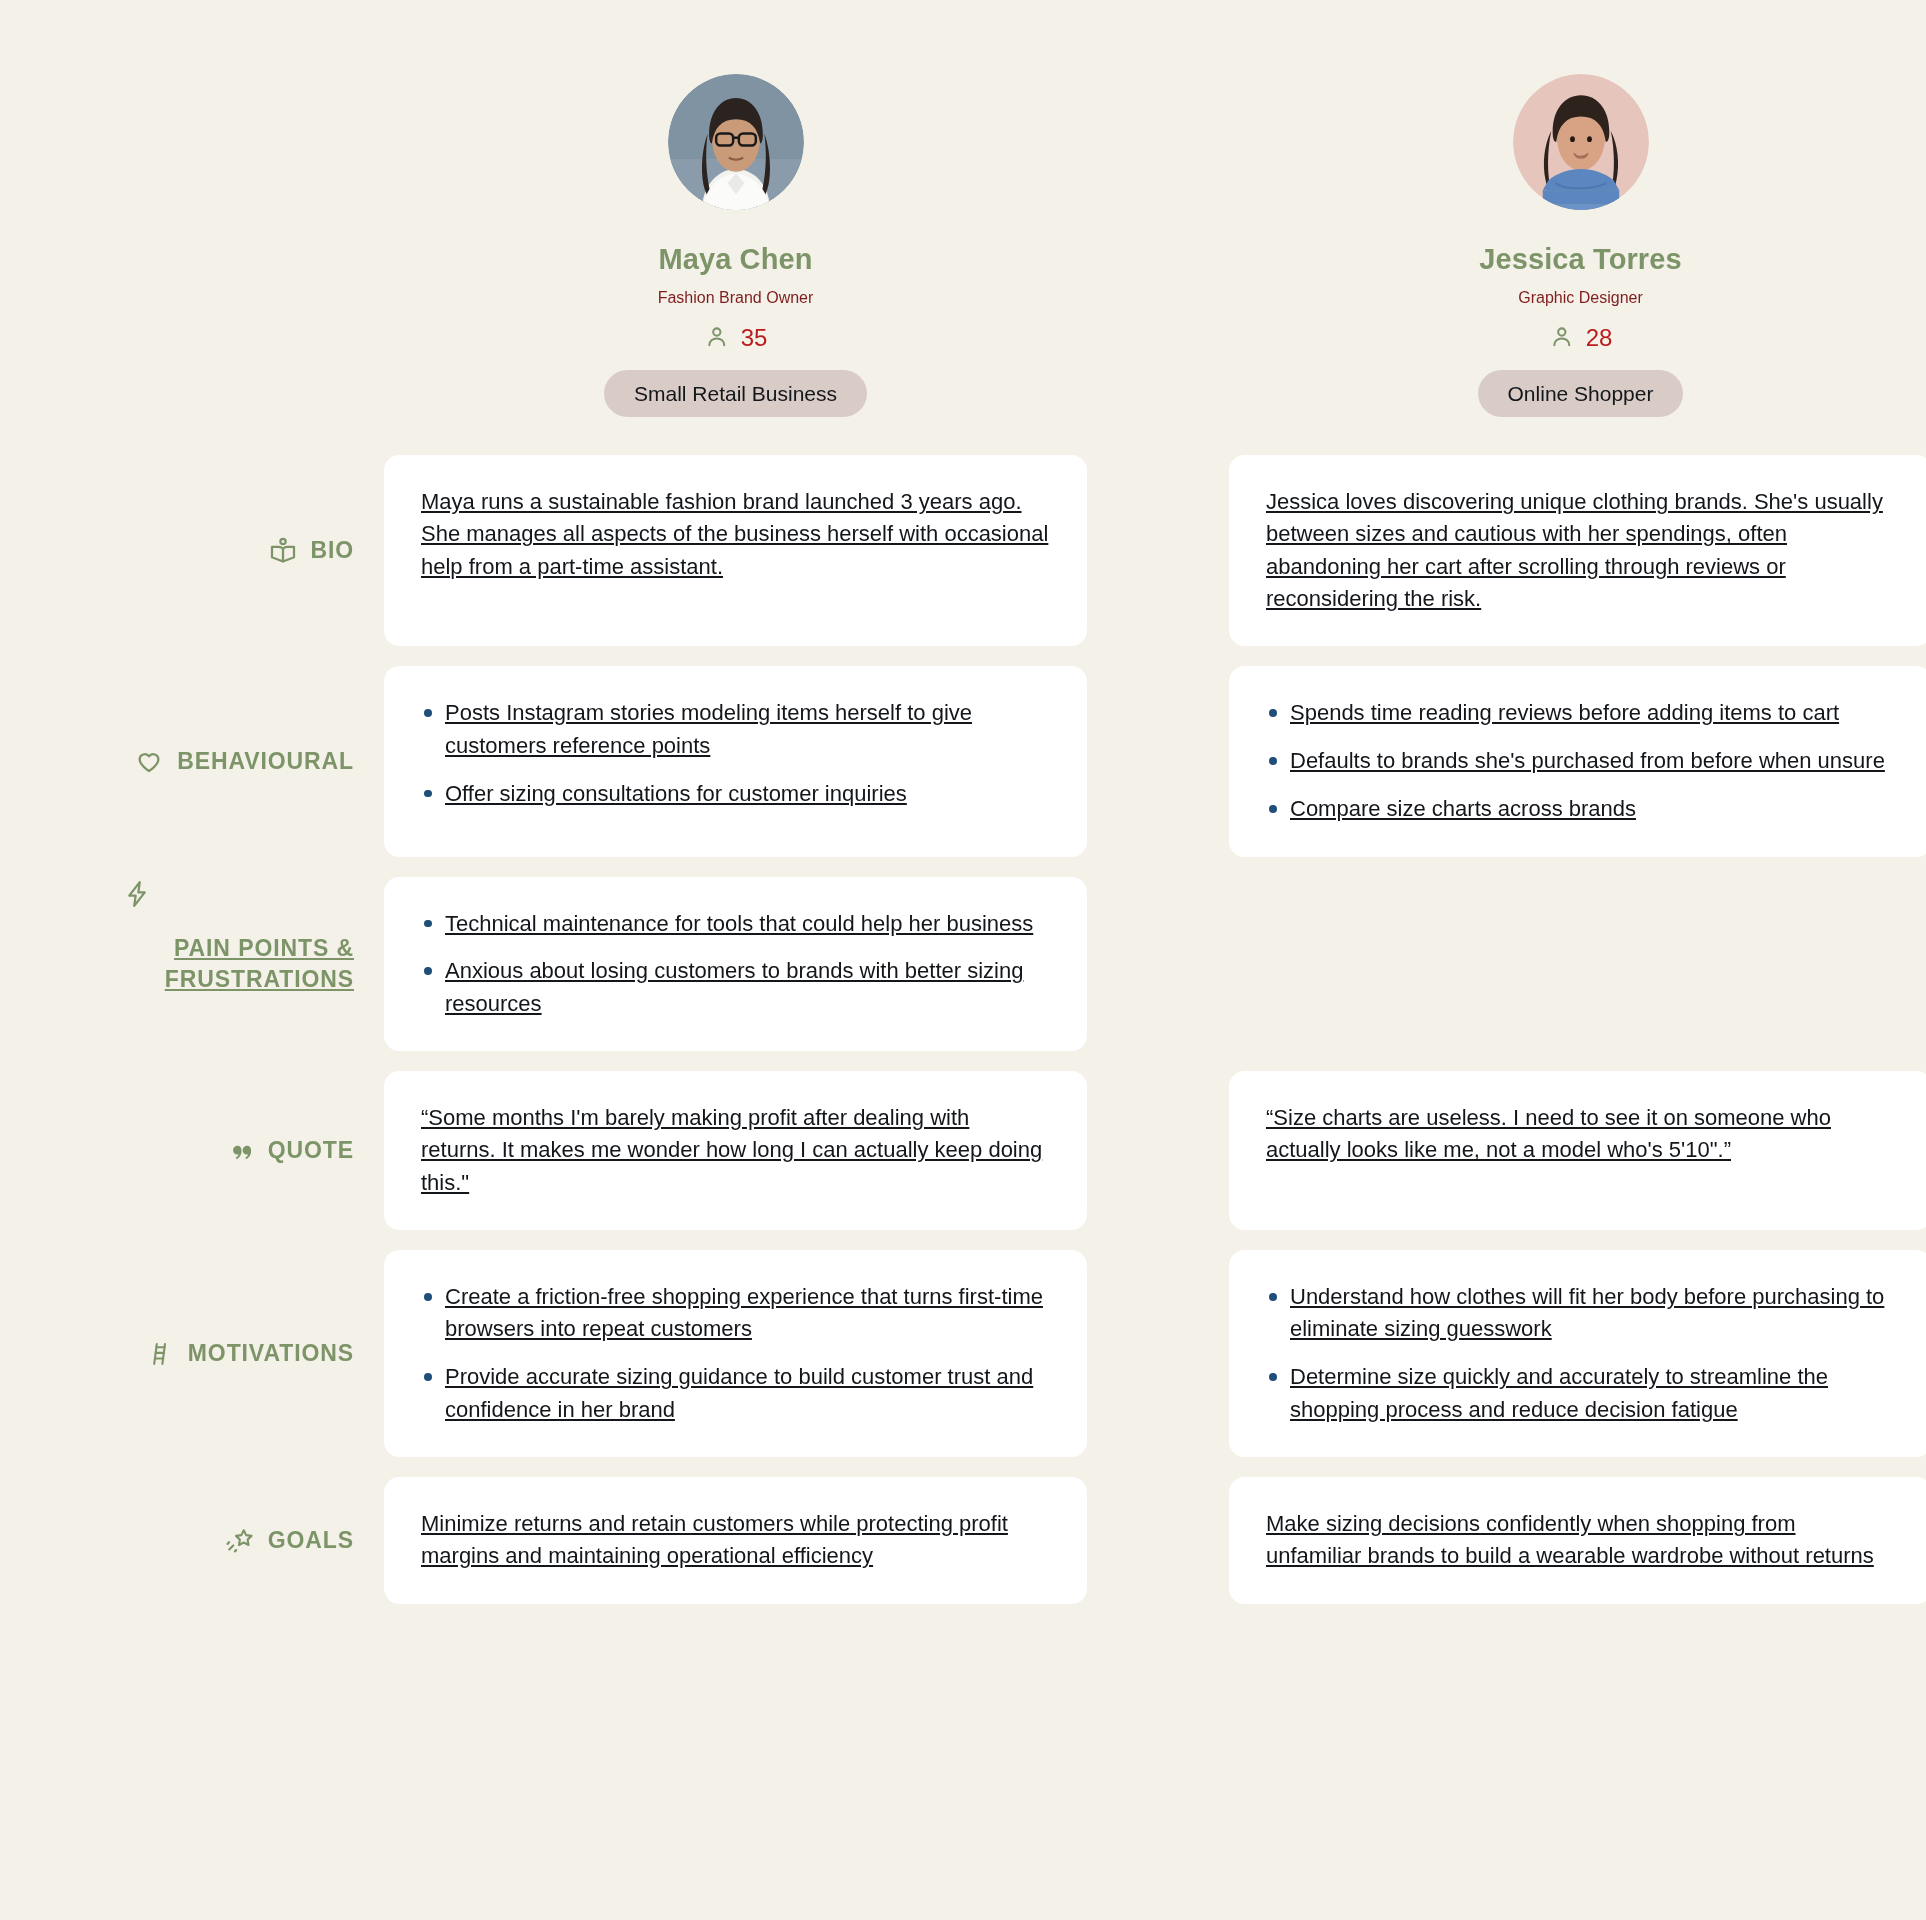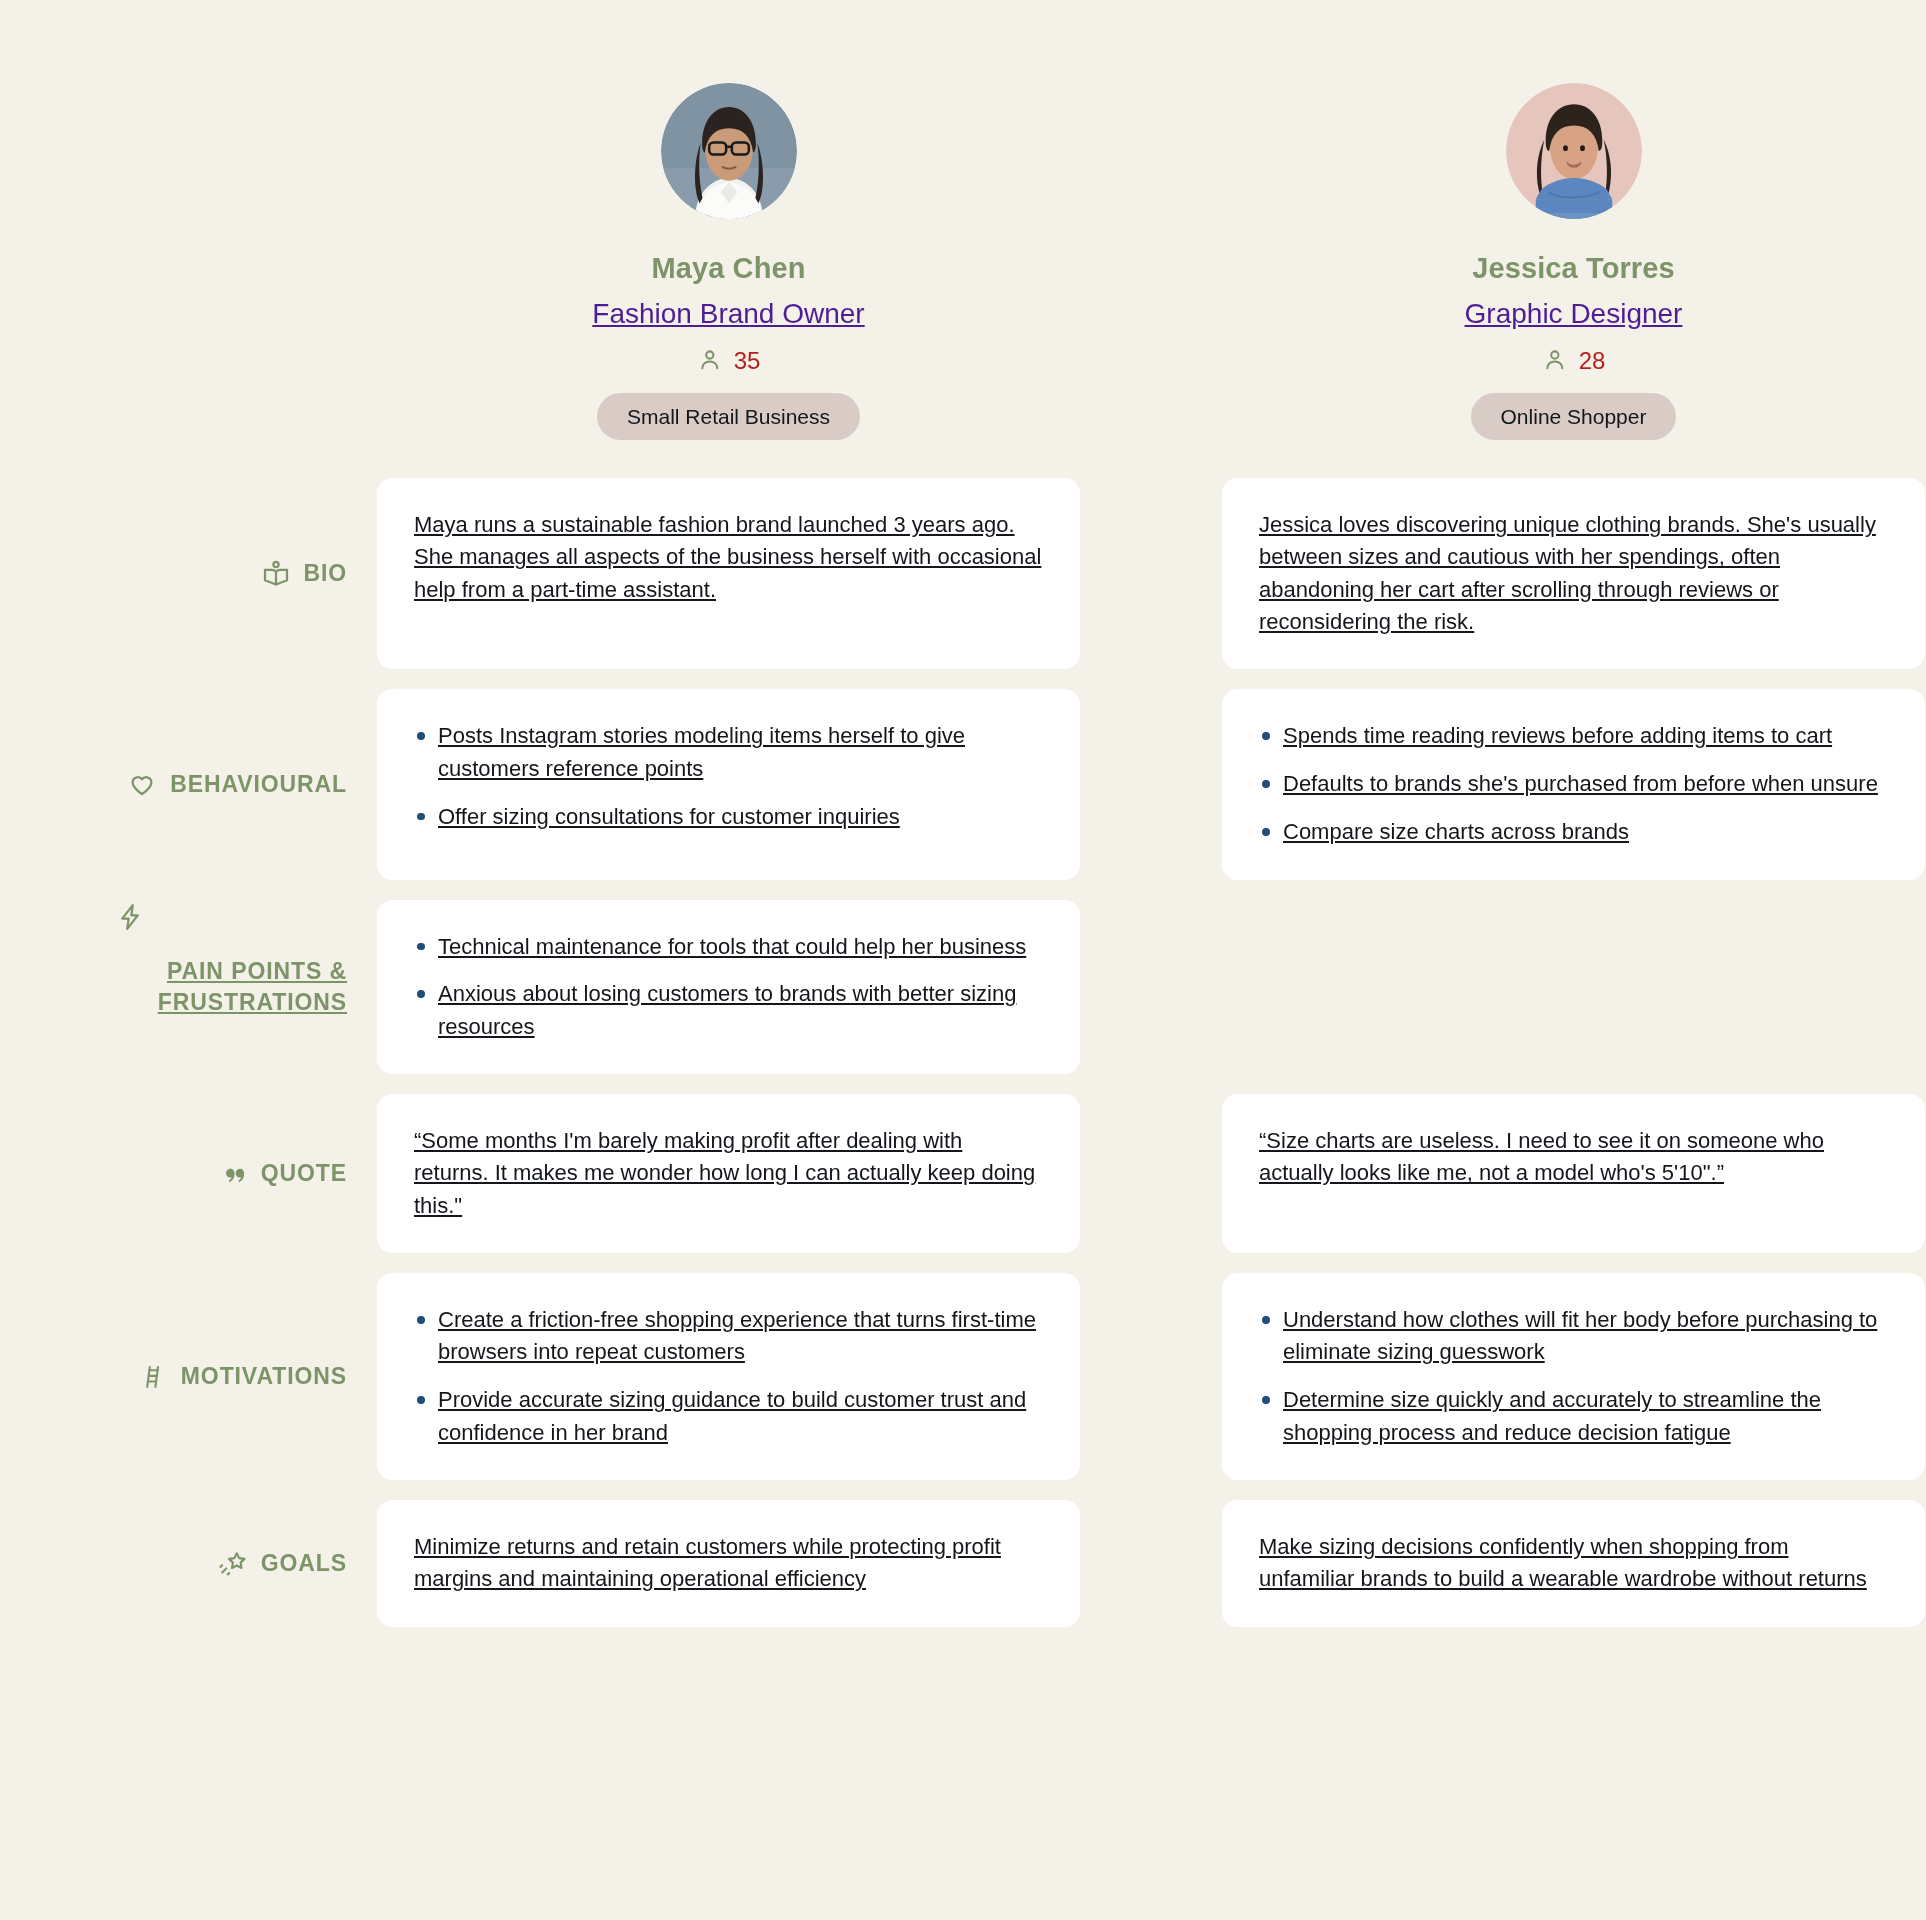--- a/index.html
+++ b/index.html
@@ -9,22 +9,21 @@
     height: 1920px;
     background: #f4f1e9;
     font-family: "Liberation Sans", sans-serif;
     overflow: hidden;
   }
 
   .board {
     width: 1926px;
     height: 1648px;
     position: relative;
-    padding: 0;
-    margin-top: 16px;
+    padding: 7px;
   }
 
   
   .headers {
     display: grid;
     grid-template-columns: 377px 703px 142px 703px;
     padding-top: 67px;
   }
   .header-spacer { }
 
@@ -45,23 +44,22 @@
 
   .persona-name {
     margin-top: 33px;
     font-size: 29px;
     font-weight: bold;
     color: #7d9468;
     letter-spacing: 0.1px;
   }
   .persona-role {
     margin-top: 12.8px;
-    font-size: 28px;
-    color: #4c1d95;
-    text-decoration: underline;
+    font-size: 16px;
+    color: #7f1d1d;
   }
   .age-row {
     margin-top: 17px;
     display: flex;
     align-items: center;
     gap: 11.4px;
   }
   .age-row .num {
     font-size: 24px;
     color: #b91c1c;

